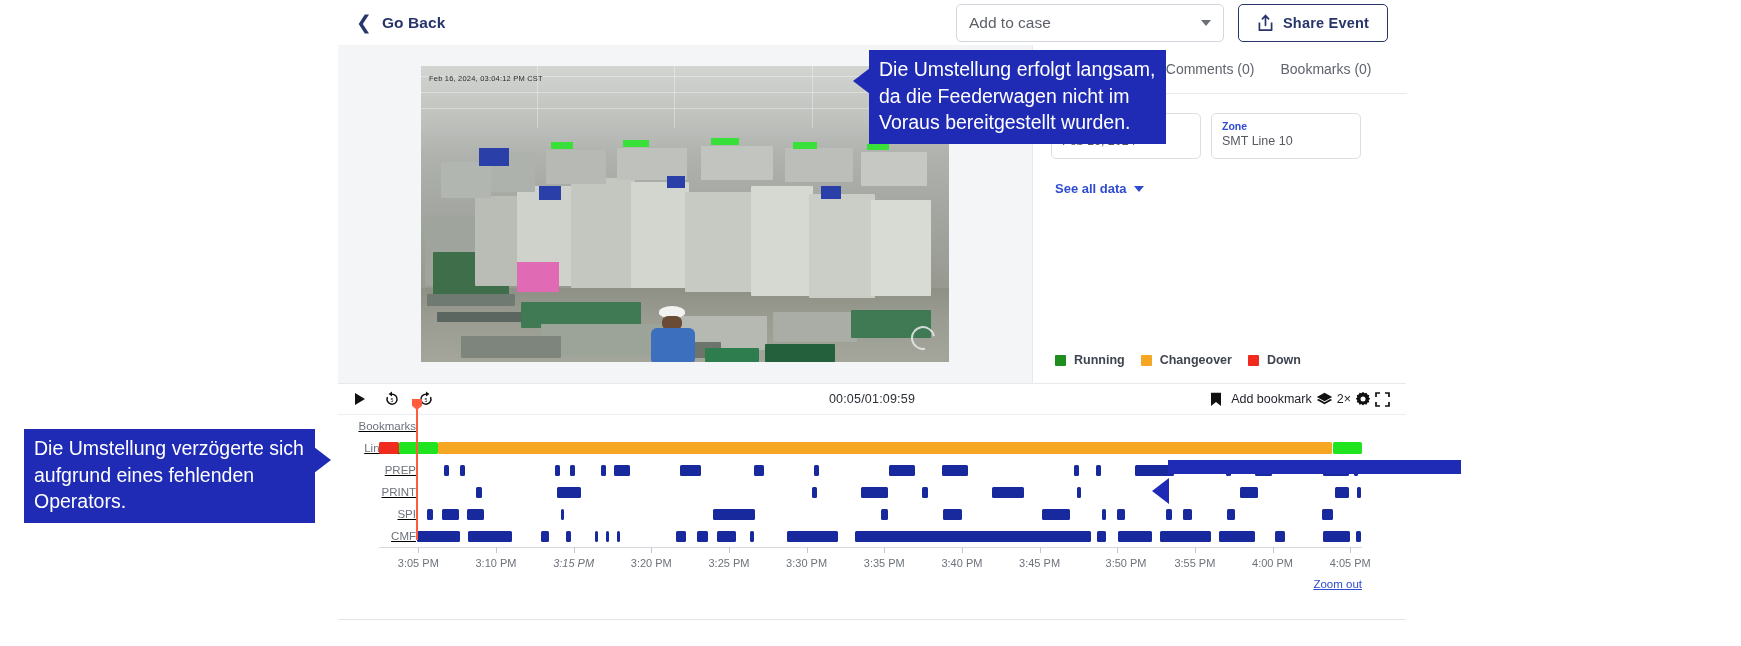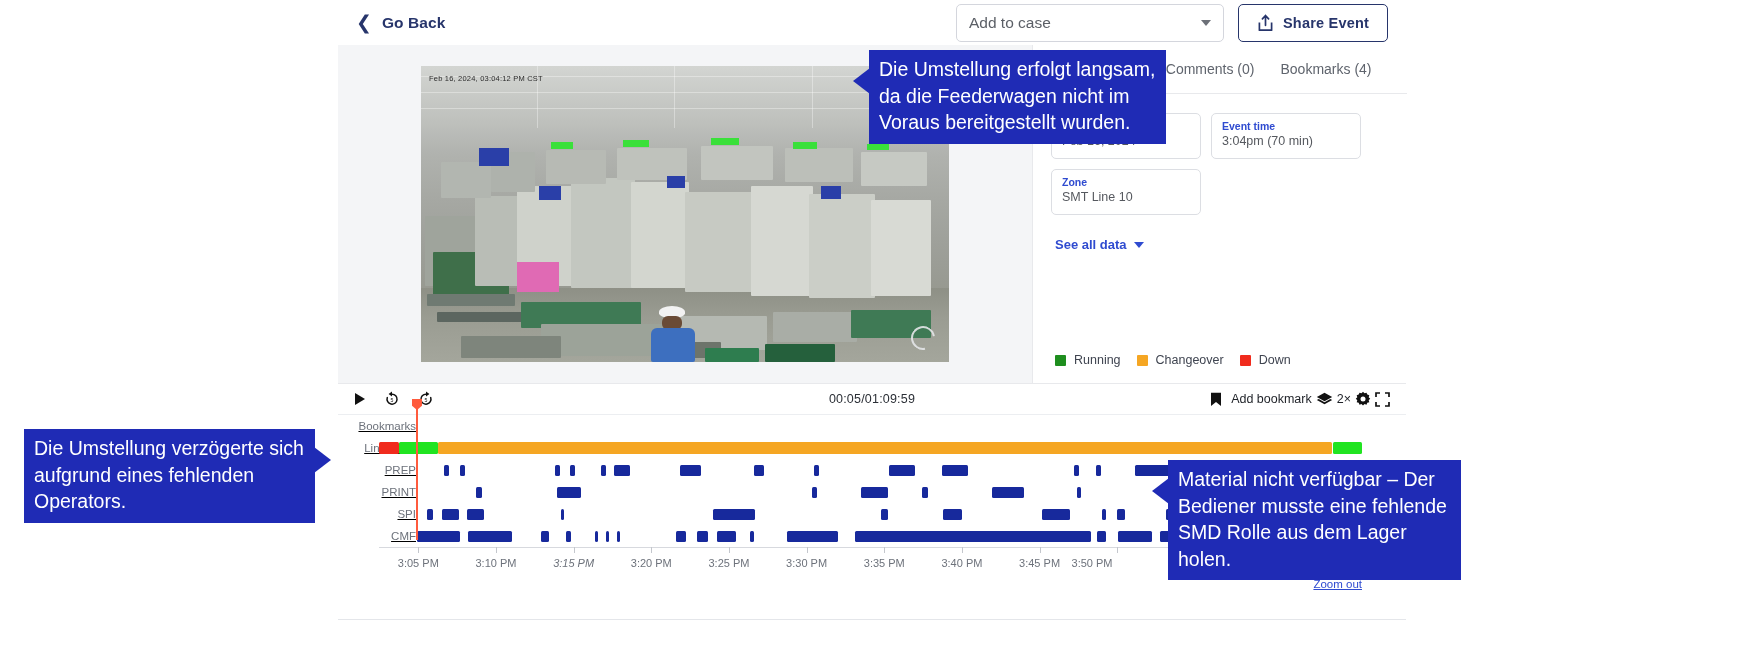--- a/index.html
+++ b/index.html
@@ -124,21 +124,21 @@
     display:inline-flex; align-items:center; gap:7px; cursor:pointer;
   }
   .see-all .lbl { font-size:13px; font-weight:700; color:#2f4bd0; }
   .see-all .c {
     width:0;height:0;border-left:5px solid transparent;border-right:5px solid transparent;
     border-top:6px solid #2f4bd0;
   }
 
   .legend {
     position:absolute; left:22px; bottom:16px;
-    display:flex; align-items:center; gap:16px;
+    display:flex; align-items:center; gap:16px;font-weight:bold;
   }
   .lg { display:flex; align-items:center; gap:8px; }
   .lg .sw { width:11px; height:11px; border-radius:1px; }
   .lg .t { font-size:12.5px; color:#3f4450; }
 
   
   .player-bar {
     position:absolute; left:0; top:383px; width:1068px; height:32px;
     display:flex; align-items:center;
     border-top:1px solid #e8e9ec; border-bottom:1px solid #eceef1;
@@ -302,32 +302,28 @@
 
           <div class="wm"></div>
           <div class="vid-ts">Feb 16, 2024, 03:04:12 PM CST</div>
         </div>
       </div>
 
       <div class="side-pane">
         <div class="tabs">
           <div class="tab active">Context data</div>
           <div class="tab">Comments (0)</div>
-          <div class="tab">Bookmarks (4)</div>
+          <div class="tab">Bookmarks (0)</div>
         </div>
         <div class="tabs-rule"></div>
 
         <div class="field-grid">
           <div class="field">
             <div class="f-label">Date</div>
             <div class="f-value">Feb 16, 2024</div>
-          </div>
-          <div class="field">
-            <div class="f-label">Event time</div>
-            <div class="f-value">3:04pm (70 min)</div>
           </div>
           <div class="field">
             <div class="f-label">Zone</div>
             <div class="f-value">SMT Line 10</div>
           </div>
         </div>
 
         <div class="see-all">
           <span class="lbl">See all data</span>
           <span class="c"></span>
@@ -504,21 +500,21 @@
         <div class="tick-lbl" style="left: 390.948px;">3:25 PM</div>
         <div class="tick" style="left: 468.605px;"></div>
         <div class="tick-lbl" style="left: 468.605px;">3:30 PM</div>
         <div class="tick" style="left: 546.262px;"></div>
         <div class="tick-lbl" style="left: 546.262px;">3:35 PM</div>
         <div class="tick" style="left: 623.919px;"></div>
         <div class="tick-lbl" style="left: 623.919px;">3:40 PM</div>
         <div class="tick" style="left: 701.576px;"></div>
         <div class="tick-lbl" style="left: 701.576px;">3:45 PM</div>
         <div class="tick" style="left: 779.233px;"></div>
-        <div class="tick-lbl" style="left: 754px;">3:50 PM</div>
+        <div class="tick-lbl" style="left: 788px;">3:50 PM</div>
         <div class="tick" style="left: 856.89px;"></div>
         <div class="tick-lbl" style="left: 856.89px;">3:55 PM</div>
         <div class="tick" style="left: 934.547px;"></div>
         <div class="tick-lbl" style="left: 934.547px;">4:00 PM</div>
         <div class="tick" style="left: 1012.2px;"></div>
         <div class="tick-lbl" style="left: 1012.2px;">4:05 PM</div>
       </div>
 
     <div class="bottom-rule"></div>
   </div>
@@ -528,15 +524,14 @@
     <span>Die Umstellung verzögerte sich aufgrund eines fehlenden Operators.</span>
   </div>
 
   <div class="callout" id="callout-changeover">
     <span class="arrow arrow-left"></span>
     <span>Die Umstellung erfolgt langsam, da die Feederwagen nicht im Voraus bereitgestellt wurden.</span>
   </div>
 
   <div class="callout" id="callout-material">
     <span class="arrow arrow-left"></span>
-    <span>Material nicht verfügbar – Der Bediener musste eine fehlende SMD Rolle aus dem Lager holen.</span>
   </div>
 </div>
 
 </body></html>

